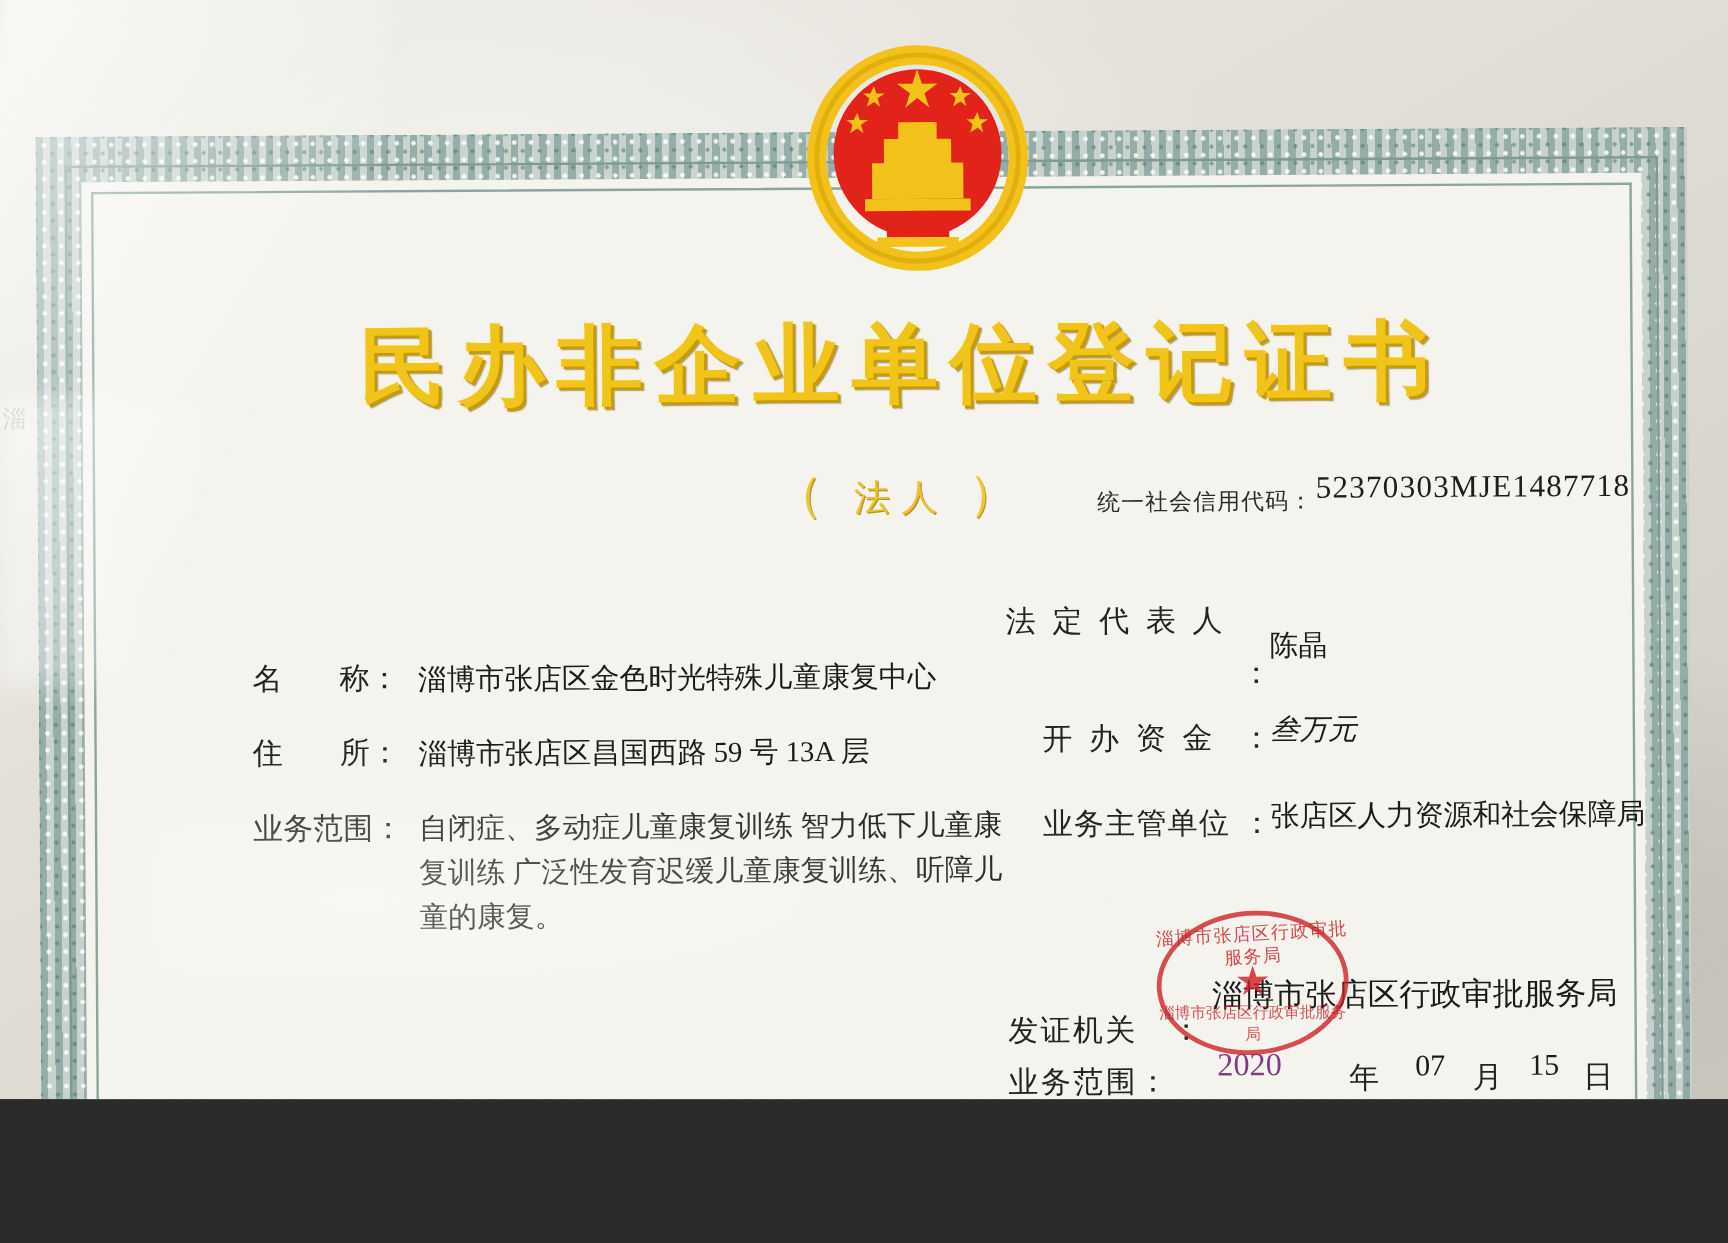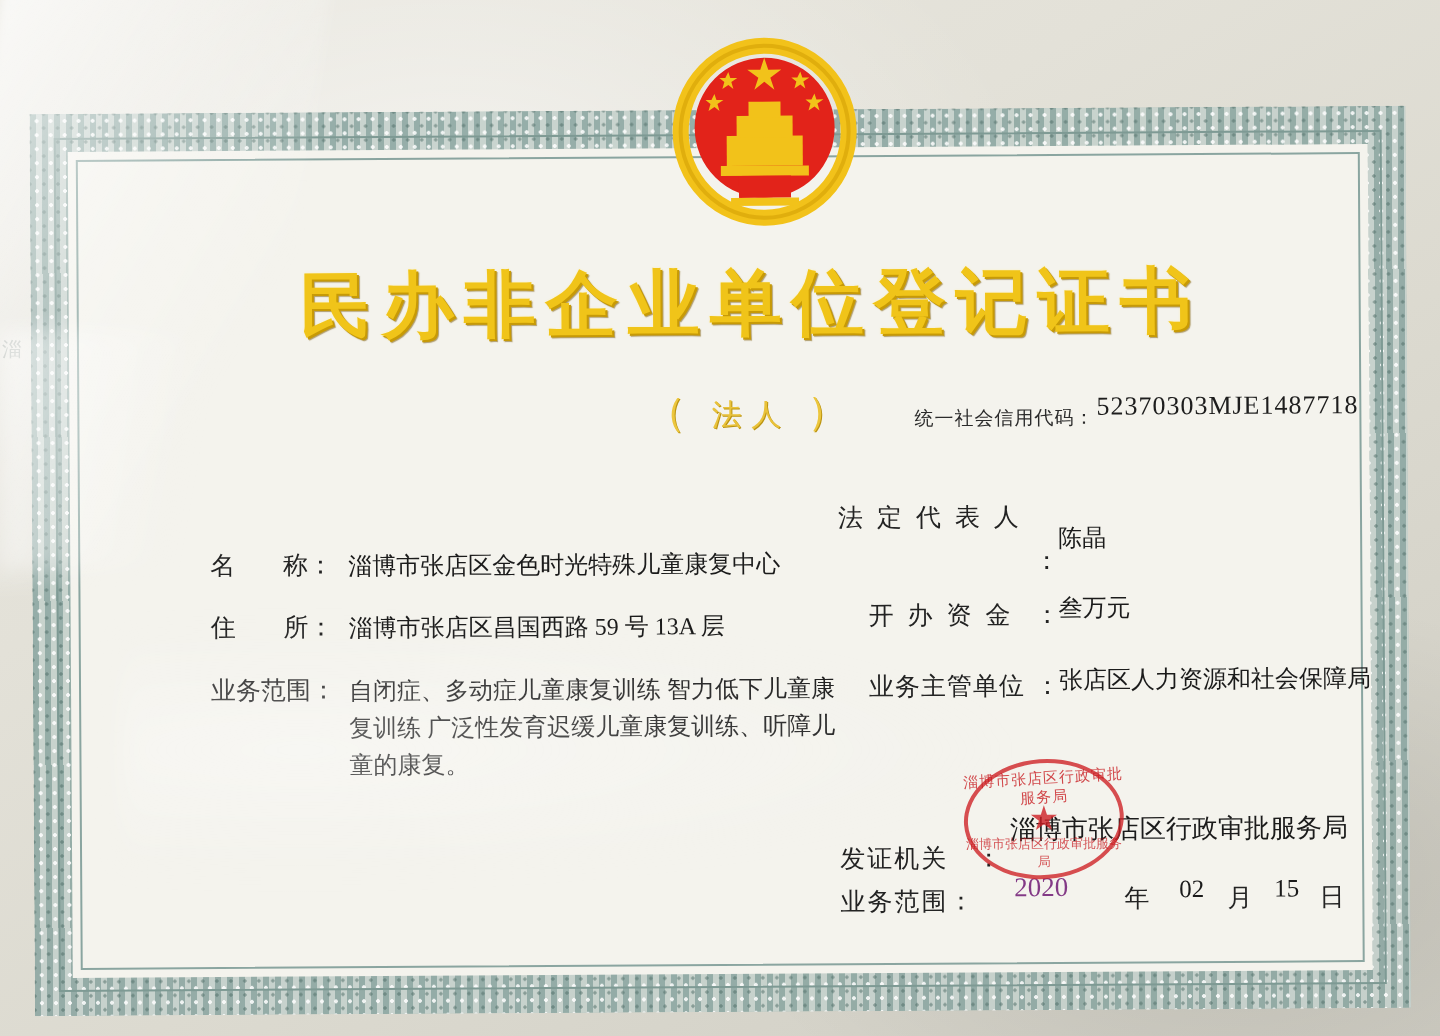--- a/index.html
+++ b/index.html
@@ -3,21 +3,21 @@
 <meta charset="utf-8">
 <style>
   html, body {
     margin: 0;
     padding: 0;
     background: #2b2b2b;
   }
   #page {
     position: relative;
     width: 1440px;
-    height: 1036px;
+    height: 916px;
     overflow: hidden;
     font-family: "Liberation Serif", "DejaVu Serif", serif;
     background: #d9d6cd;
   }
   
   .photo-bg {
     position: absolute;
     inset: 0;
     background:
       radial-gradient(ellipse 70% 60% at 30% 20%, rgba(255,255,255,0.55), rgba(255,255,255,0) 60%),
@@ -302,34 +302,34 @@
     <div class="val val-multiline" style="left:326px; top:655px; white-space:pre-line;">自闭症、多动症儿童康复训练 智力低下儿童康
 复训练 广泛性发育迟缓儿童康复训练、听障儿
 童的康复。</div>
 
     <div class="lbl" style="left:816px; top:486px; letter-spacing:3px;">法 定 代 表 人</div>
     <div class="lbl" style="left:1012px; top:530px;">：</div>
     <div class="val" style="left:1036px; top:508px;">陈晶</div>
 
     <div class="lbl" style="left:846px; top:584px; letter-spacing:3px;">开 办 资 金</div>
     <div class="lbl" style="left:1012px; top:584px;">：</div>
-    <div class="val" style="left:1036px; top:578px;">叁万元</div>
+    <div class="val" style="left:1036px; top:578px;font-style:italic;">叁万元</div>
 
     <div class="lbl" style="left:846px; top:655px; letter-spacing:1px;">业务主管单位</div>
     <div class="lbl" style="left:1012px; top:655px;">：</div>
     <div class="val" style="left:1036px; top:650px;">张店区人力资源和社会保障局</div>
 
     <div class="lbl" style="left:816px; top:827px; letter-spacing:2px;">发证机关</div>
     <div class="lbl" style="left:952px; top:827px;">：</div>
     <div class="val" style="left:986px; top:798px; font-size:26px;">淄博市张店区行政审批服务局</div>
 
     <div class="lbl" style="left:816px; top:870px; letter-spacing:2px;">业务范围：</div>
     <div class="val date-red" style="left:990px; top:858px; font-size:27px;">2020</div>
     <div class="lbl" style="left:1100px; top:868px;">年</div>
-    <div class="val" style="left:1155px; top:862px; font-size:25px;">02</div>
+    <div class="val" style="left:1155px; top:862px; font-size:25px;">07</div>
     <div class="lbl" style="left:1203px; top:868px;">月</div>
     <div class="val" style="left:1250px; top:862px; font-size:25px;">15</div>
     <div class="lbl" style="left:1295px; top:868px;">日</div>
 
     <div class="seal">
       <div class="seal-ellipse"></div>
       <div class="seal-text-top">淄博市张店区行政审批服务局</div>
       <div class="seal-star">★</div>
       <div class="seal-text-bot">淄博市张店区行政审批服务局</div>
     </div>

